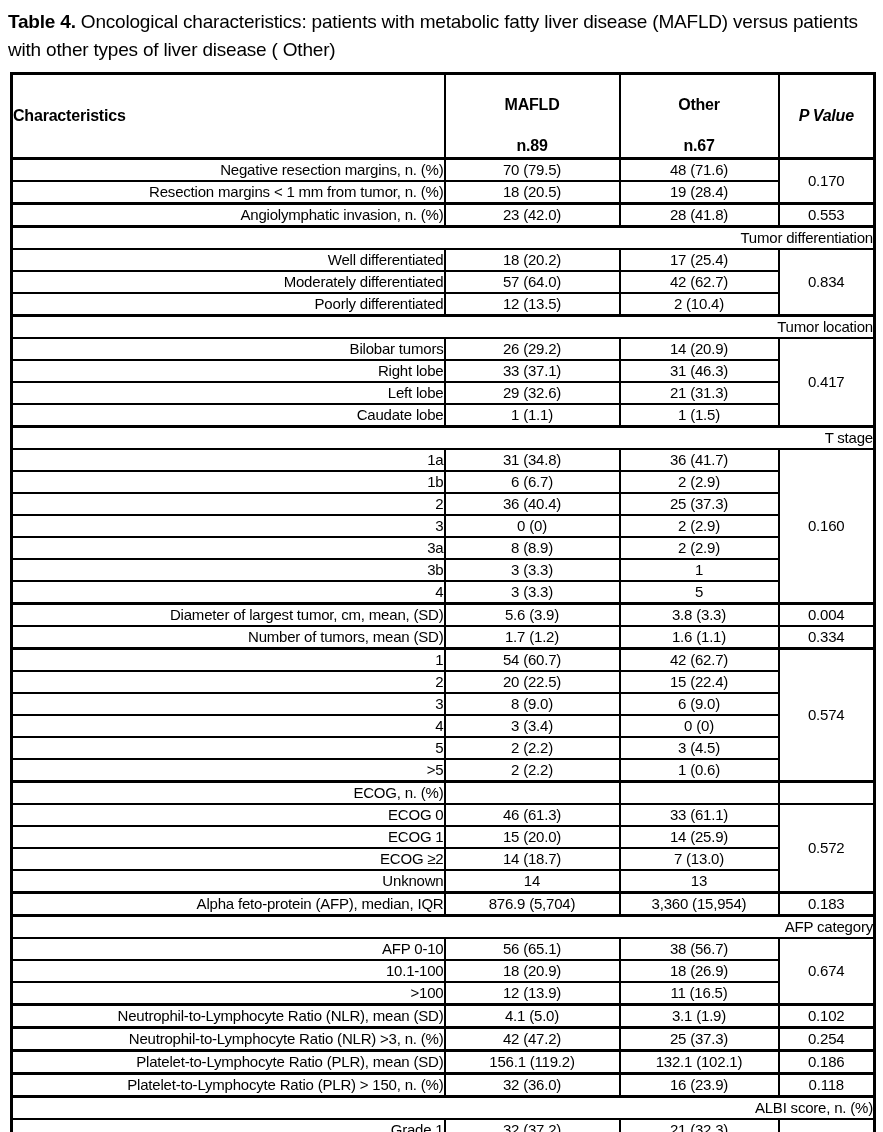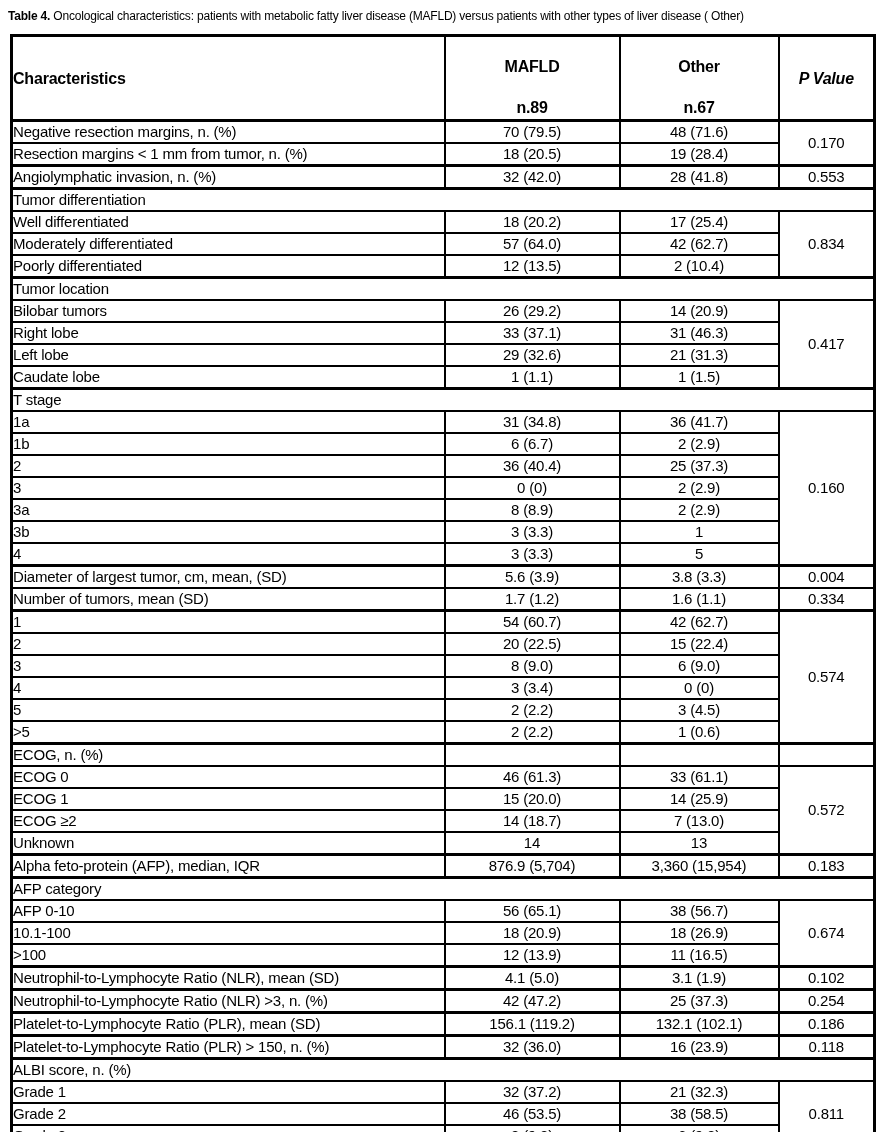--- a/index.html
+++ b/index.html
@@ -3,21 +3,21 @@
 <meta charset="utf-8">
 <style>
   html,body{margin:0;padding:0;}
   body{
     width:883px;height:1132px;overflow:hidden;
     background:#ffffff;color:#000000;
     font-family:"Liberation Sans",sans-serif;
   }
   .page{padding:8px 10px 0 8px;}
   .title{
-    font-size:12px;line-height:1.45;letter-spacing:-0.2px;
+    font-size:19px;line-height:1.45;letter-spacing:-0.2px;
     margin:0 8px 9px 0;max-width:868px;
   }
   .title .tnum{font-weight:bold;}
   table.tbl{
     border-collapse:collapse;table-layout:fixed;
     width:863px;margin-left:2px;
     border:3px solid #000;
   }
   .tbl th,.tbl td{
     border:2px solid #000;
@@ -27,21 +27,21 @@
     vertical-align:middle;
   }
   .tbl thead th{
     height:44px;font-size:16px;font-weight:bold;
     border-bottom:3px solid #000;text-align:center;
   }
   .tbl thead th.label{text-align:left;}
   .tbl thead th .hline{line-height:1.3;margin-top:20px;}
   .pv-head{font-style:italic;}
   tr.bt td{border-top:3px solid #000;}
-  td.label{text-align:left;}
+  td.label{text-align:right;}
   td.num{text-align:center;}
   td.bold{font-weight:normal;}
   .lv0{padding-left:14px;}
   .lv1{padding-left:25px;}
   .lv2{padding-left:72px;}
   .lv3{padding-left:85px;}
   .lv4{padding-left:109px;}
   .lv5{padding-left:132px;}
 </style>
 </head>
@@ -78,21 +78,21 @@
           <td class="num">48 (71.6)</td>
           <td class="num" rowspan="2">0.170</td>
         </tr>
         <tr>
           <td class="label lv0">Resection margins &lt; 1 mm from tumor, n. (%)</td>
           <td class="num">18 (20.5)</td>
           <td class="num">19 (28.4)</td>
         </tr>
         <tr class="bt">
           <td class="label lv0">Angiolymphatic invasion, n. (%)</td>
-          <td class="num">32 (42.0)</td>
+          <td class="num">23 (42.0)</td>
           <td class="num">28 (41.8)</td>
           <td class="num">0.553</td>
         </tr>
         <tr class="bt">
           <td class="label bold lv0" colspan="4">Tumor differentiation</td>
         </tr>
         <tr>
           <td class="label lv3">Well differentiated</td>
           <td class="num">18 (20.2)</td>
           <td class="num">17 (25.4)</td>

